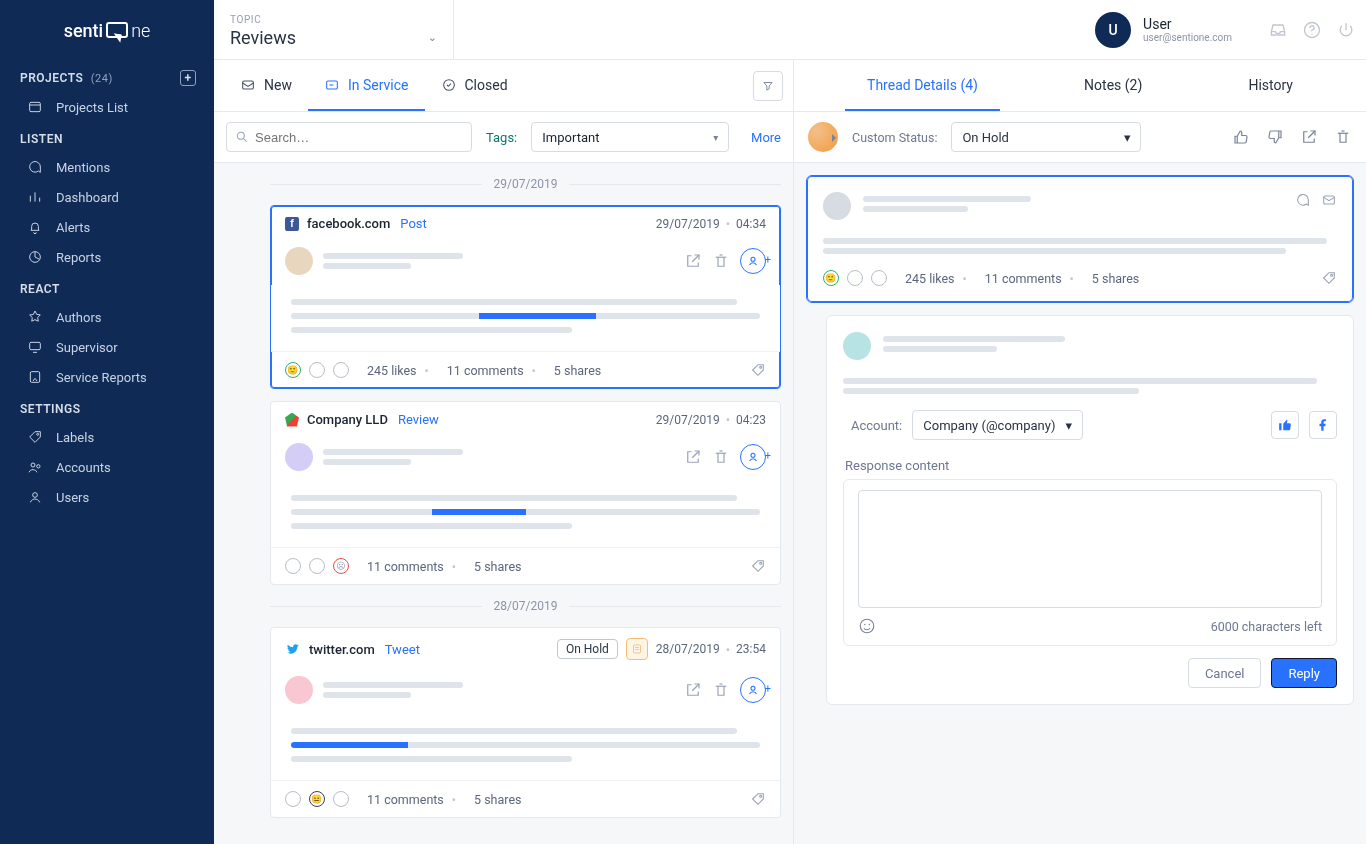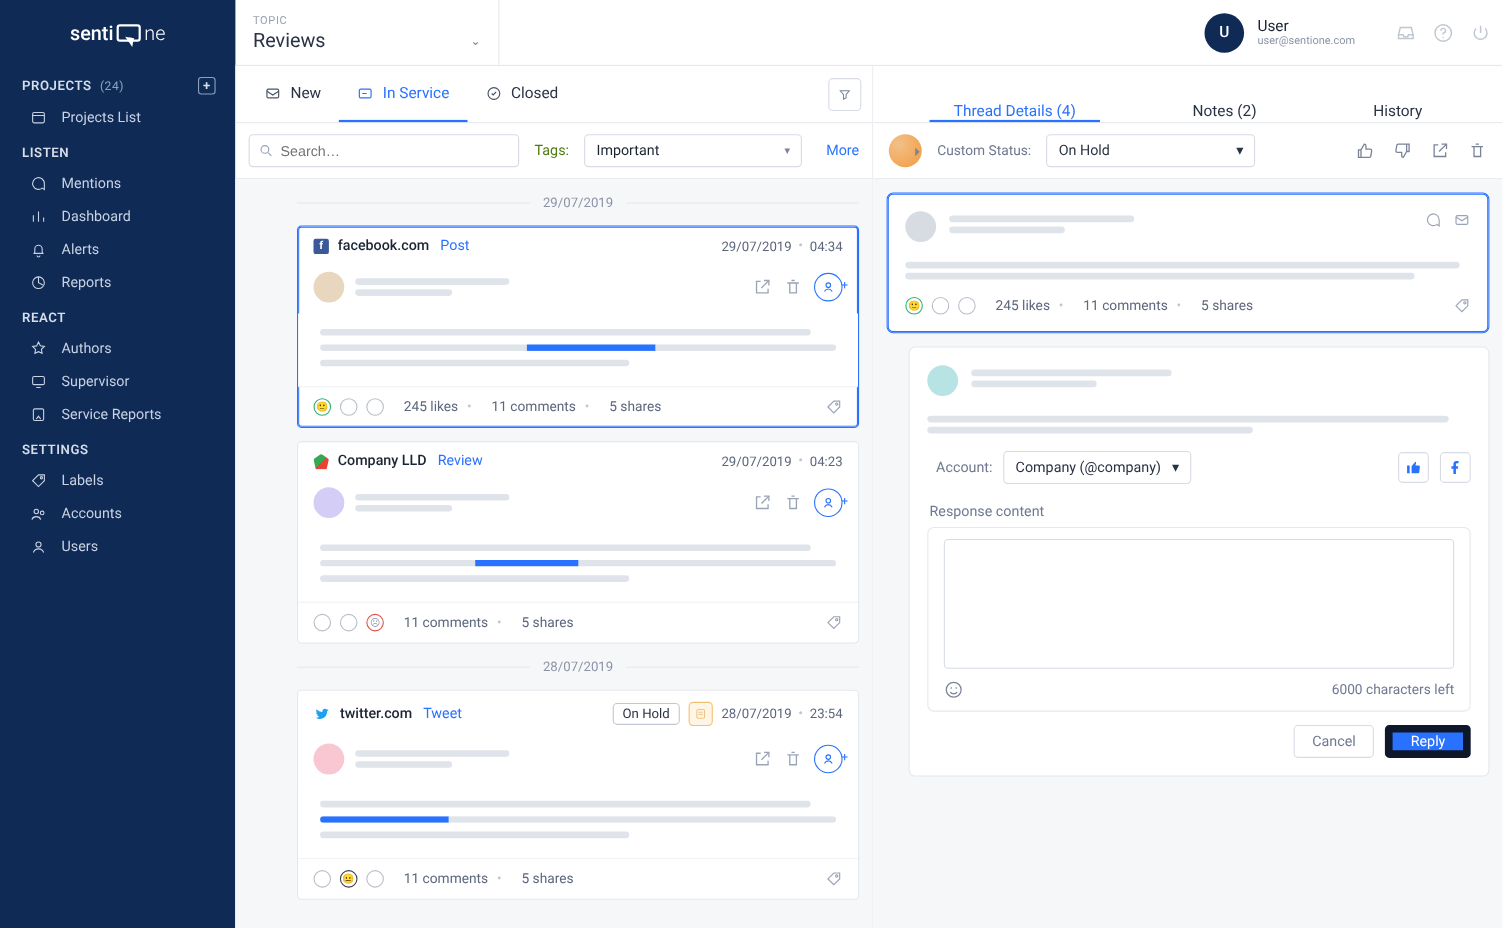--- a/index.html
+++ b/index.html
@@ -140,37 +140,37 @@
   .tab.active { color:#2972ff; border-bottom-color:#2972ff;}
   .tab.active svg { stroke:#2972ff; }
   .tabs .filter-btn {
     margin-left:auto;
     width:30px;height:30px;border:1px solid #d6dbe4;border-radius:4px;
     display:flex;align-items:center;justify-content:center;cursor:pointer;color:#7a8499;
   }
   .tabs .filter-btn svg {width:14px;height:14px;stroke:#7a8499;fill:none;stroke-width:1.6;}
 
   .right-tabs { justify-content:space-around; padding:0 20px;}
-  .right-tabs .tab { padding: 0 22px; align-items: flex-end;}
+  .right-tabs .tab { padding: 0 22px;}
 
   
   .toolbar-row {
     display:flex; align-items:center; padding:10px 12px; gap:14px;
     border-bottom:1px solid #e5e8ed;
   }
   .search-box {
     flex:0 0 246px; height:30px;
     border:1px solid #d6dbe4; border-radius:4px;
     display:flex;align-items:center;padding:0 8px;color:#8b94a7;
   }
   .search-box svg{width:14px;height:14px;stroke:#9aa3b6;fill:none;stroke-width:1.8;margin-right:6px}
   .search-box input {
     border:none;outline:none;flex:1;font-size:13px;color:#1b2433;background:transparent;
   }
-  .tags-label { font-size:13px; color:#4d7c0f;}
+  .tags-label { font-size:13px; color:#0f766e;}
   .tags-select {
     flex:1; max-width:198px; height:30px;
     border:1px solid #d6dbe4; border-radius:4px;
     padding:0 10px; font-size:13px; color:#1b2433;
     display:flex;align-items:center;justify-content:space-between;cursor:pointer;
   }
   .tags-select .chev{font-size:10px;color:#7a8499;}
   .more-link { color:#2972ff; font-size:13px; margin-left:auto; cursor:pointer;}
 
   
@@ -327,21 +327,21 @@
     width:100%;height:118px;border:1px solid #d6dbe4;border-radius:4px;resize:none;outline:none;
     font-family:inherit;font-size:13px;padding:8px;color:#1b2433;background:#fff;
   }
   .reply-bottom{display:flex;align-items:center;margin-top:6px;text-align:center;}
   .reply-bottom .emoji-icon{width:18px;height:18px;cursor:pointer;}
   .reply-bottom .emoji-icon svg{width:18px;height:18px;stroke:#7a8499;fill:none;stroke-width:1.5;}
   .chars{margin-left:auto;font-size:12.5px;color:#6e7890;}
   .reply-actions{display:flex;justify-content:flex-end;gap:10px;margin-top:12px;}
   .btn{height:30px;padding:0 16px;border-radius:4px;font-size:13px;cursor:pointer;display:flex;align-items:center;}
   .btn-sec{background:#fff;border:1px solid #d6dbe4;color:#6e7890;}
-  .btn-pri{background:#2972ff;border:7px solid #0f172a;color:#fff;}
+  .btn-pri{background:#2972ff;border:1px solid #0f172a;color:#fff;}
 
   
   .chev{display:inline-block;}
 </style>
 </head>
 <body>
 
 <div class="sidebar">
   <div class="brand">
     <span class="brand-logo">

